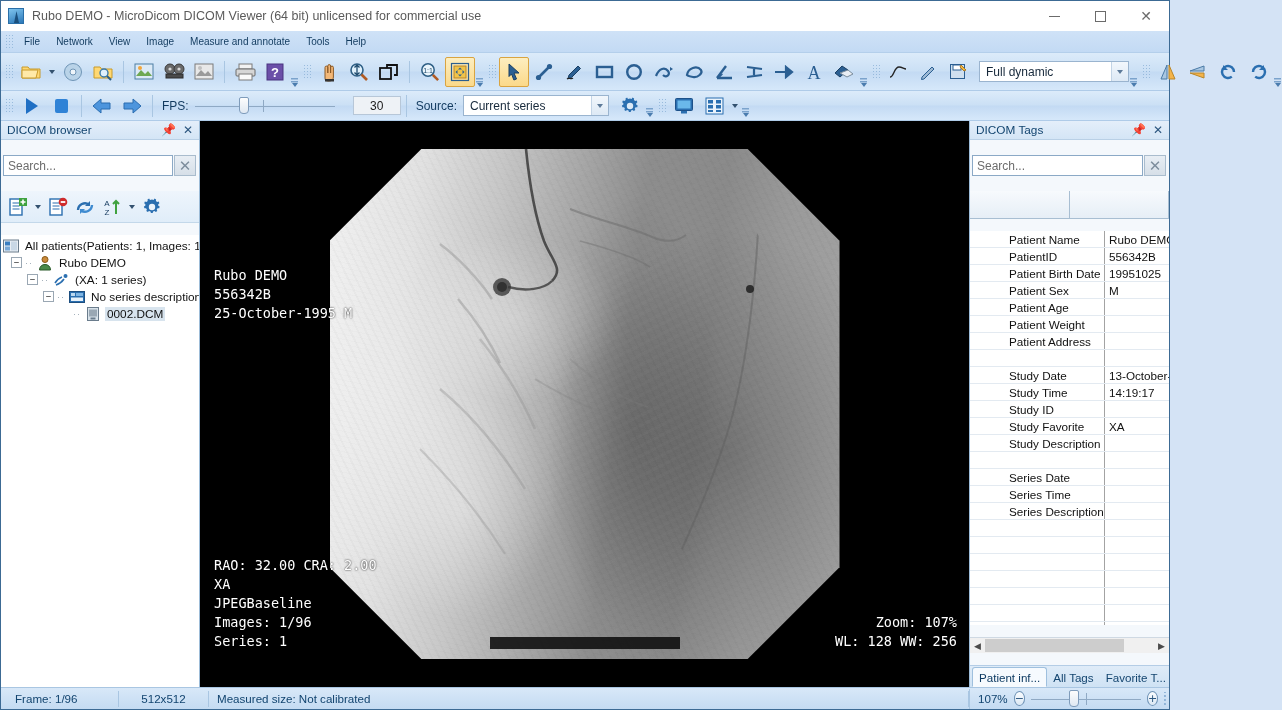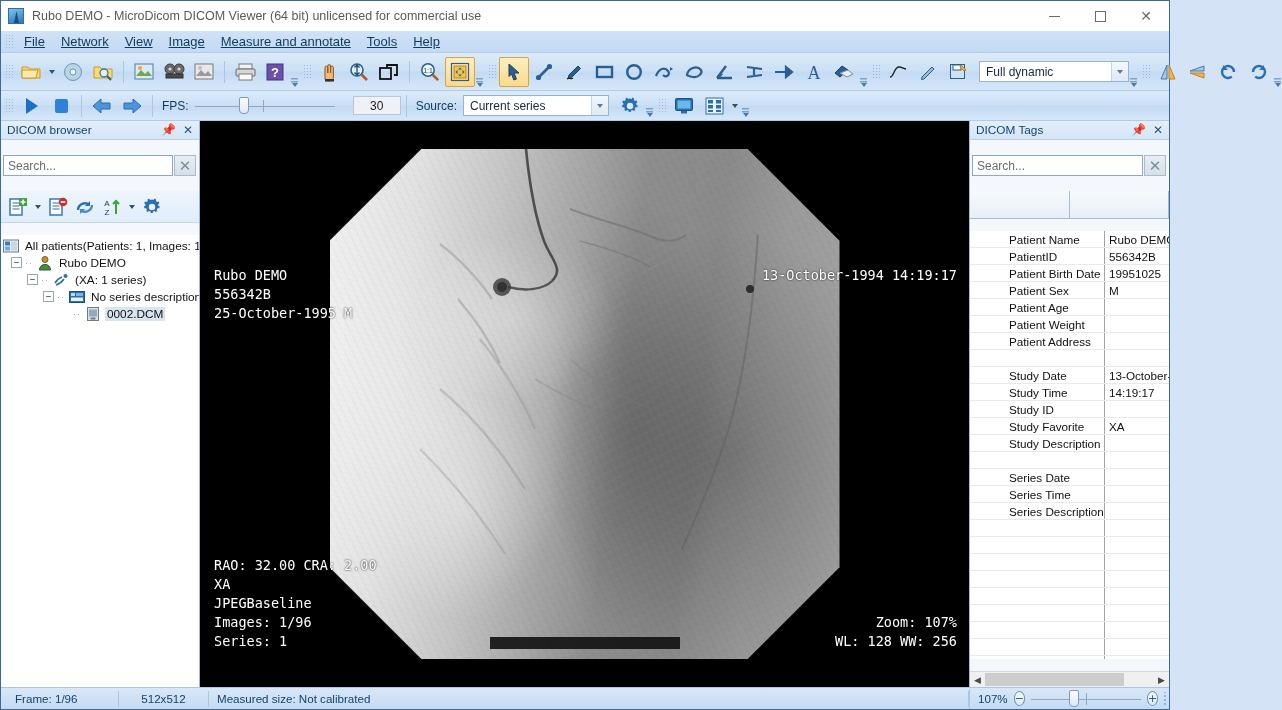--- a/index.html
+++ b/index.html
@@ -52,21 +52,21 @@
     height: 22px; min-height:22px;
     background: linear-gradient(180deg,#cfe2f7 0%,#c3daf4 100%);
     display:flex; align-items:center;
     border-bottom: 1px solid #b4cfeb;
   }
   .gripper { width:8px; height:16px; margin:0 3px 0 4px; flex:0 0 auto;
     background-image: radial-gradient(circle, #8fb4d8 0.8px, transparent 1px);
     background-size: 3px 3px; opacity:.85;
   }
   .menu-item {
-    padding: 3px 8px; color:#113a5e; font-size:13px; cursor:default; white-space:nowrap;text-decoration:underline;
+    padding: 3px 8px; color:#113a5e; font-size:10px; cursor:default; white-space:nowrap;
   }
 
   
   .toolbar-row {
     background: linear-gradient(180deg,#dcebfa 0%,#cbe0f5 48%,#c3daf3 52%,#d6e8fa 100%);
     display:flex; align-items:center;
     border-bottom: 1px solid #afcbe8;
   }
   .tb1 { height: 38px; min-height:38px; }
   .tb2 { height: 30px; min-height:30px; }
@@ -774,21 +774,20 @@
             <path d="M205 230 C235 248 265 262 290 270" stroke="#7d7d7d" stroke-width="2" fill="none" opacity="0.3"></path>
             <path d="M240 210 C265 232 290 250 318 258" stroke="#7d7d7d" stroke-width="1.8" fill="none" opacity="0.28"></path>
             <rect x="160" y="488" width="190" height="12" fill="#111" opacity="0.9"></rect>
           </g>
         </svg>
       </div>
 
       <div class="ov ov-tl">Rubo DEMO
 556342B
 25-October-1995 M</div>
-      <div class="ov ov-tr">13-October-1994 14:19:17</div>
       <div class="ov ov-bl">RAO: 32.00 CRA: 2.00
 XA
 JPEGBaseline
 Images: 1/96
 Series: 1</div>
       <div class="ov ov-br">Zoom: 107%
 WL: 128 WW: 256</div>
     </div>
 
     <div class="panel right-panel">
@@ -914,20 +913,25 @@
             <span class="tname"></span>
             <span class="tval"></span>
           </div>
       </div>
       <div class="hscroll">
         <div class="sb-btn">◀</div>
         <div class="sb-track">
             <div class="sb-thumb"></div>
           </div>
         <div class="sb-btn">▶</div>
+      </div>
+      <div class="tagtabs">
+        <div class="tagtab active">Patient inf...</div>
+        <div class="tagtab">All Tags</div>
+        <div class="tagtab">Favorite T...</div>
       </div>
     </div>
   </div>
 
   <div class="statusbar">
     <div class="sb-cell c1">Frame: 1/96</div>
     <div class="sb-cell c2">512x512</div>
     <div class="sb-cell c3">Measured size: Not calibrated</div>
     <div class="sb-zoom">
       <span>107%</span>

